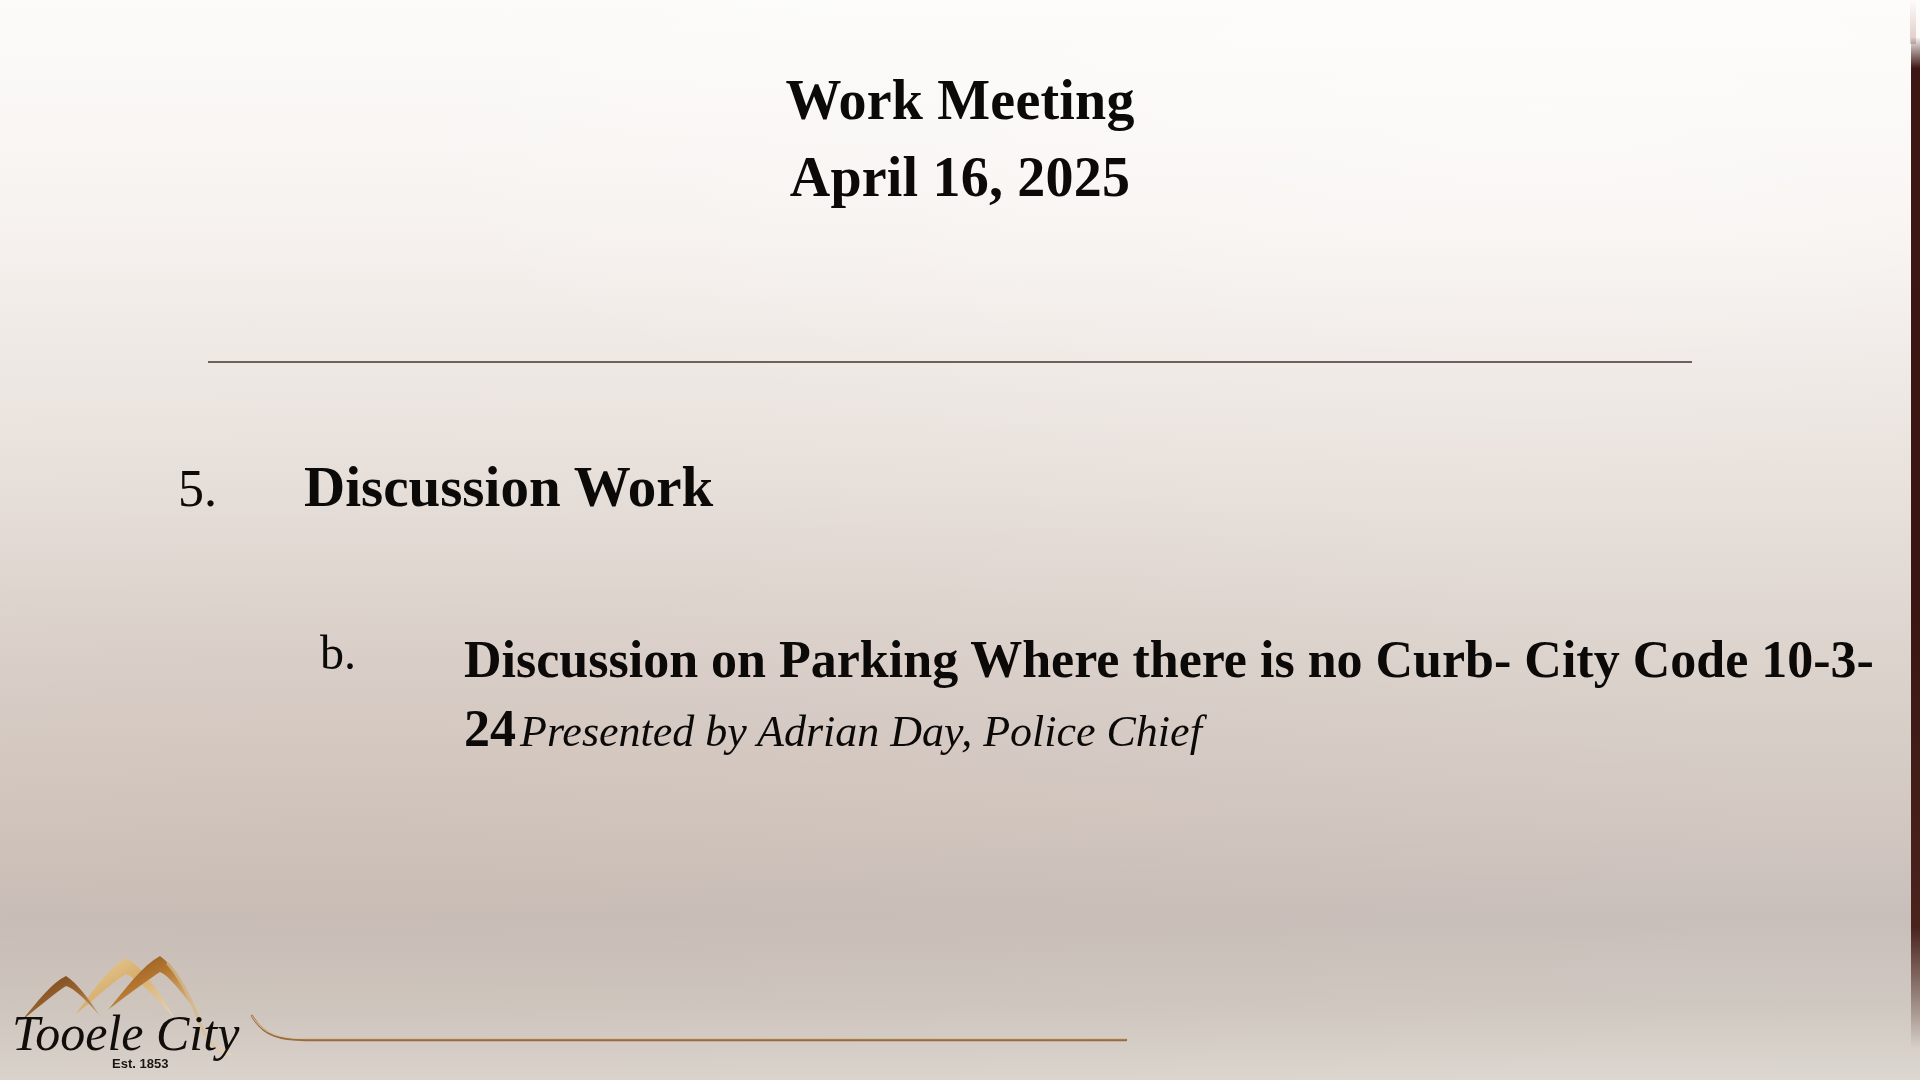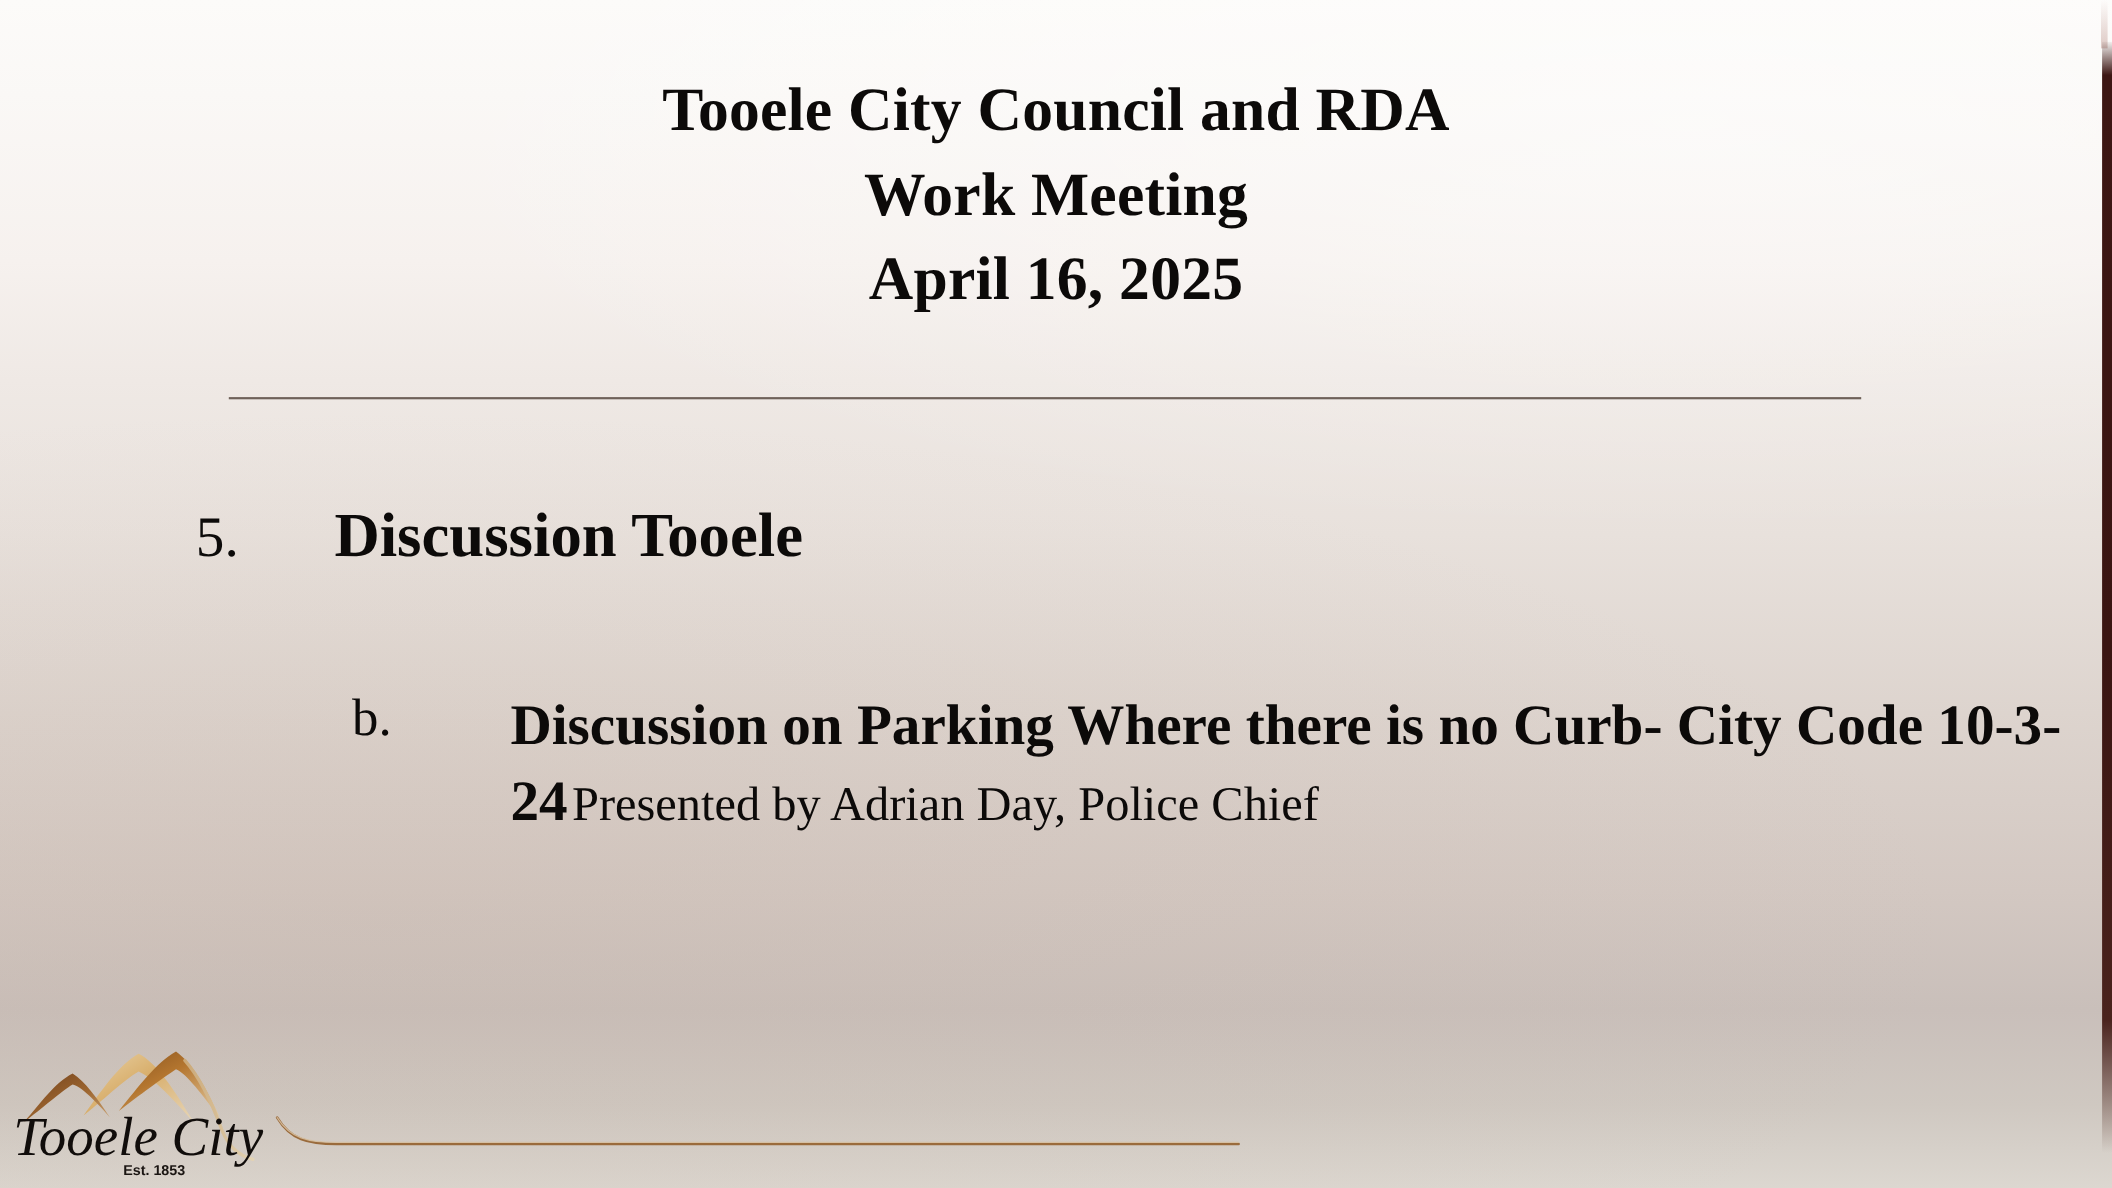--- a/index.html
+++ b/index.html
@@ -159,20 +159,21 @@
   #item-level2 .text {
     font-size: 52px;
     font-weight: bold;
     color: #0c0a09;
     line-height: 1.33;
     max-width: 1250px;
   }
   #item-level2 .subtext {
     margin-top: 12px;
     font-size: 44px;
+    font-style: italic;
     font-weight: normal;
     color: #0c0a09;
     line-height: 1.2;
     white-space: nowrap;
   }
 
   
   #logo {
     position: absolute;
     left: 8px;
@@ -197,32 +198,31 @@
 </style>
 </head>
 <body>
 
 <div id="slide">
 
   <div id="right-edge-cap"></div>
   <div id="right-edge"></div>
 
   <div id="title-block">
-    <div class="title-line">Tooele City Council and RDA</div>
     <div class="title-line">Work Meeting</div>
     <div class="title-line">April 16, 2025</div>
   </div>
 
   <div id="title-divider"></div>
 
   <div id="body-block">
 
     <div id="item-level1">
       <span class="marker">5.</span>
-      <span class="text">Discussion Tooele</span>
+      <span class="text">Discussion Work</span>
     </div>
 
     <div id="item-level2">
       <span class="marker">b.</span>
       <span class="col">
         <span class="text">Discussion on Parking Where there is no Curb- City Code 10-3-24</span>
         <span class="subtext">Presented by Adrian Day, Police Chief</span>
       </span>
     </div>
 

